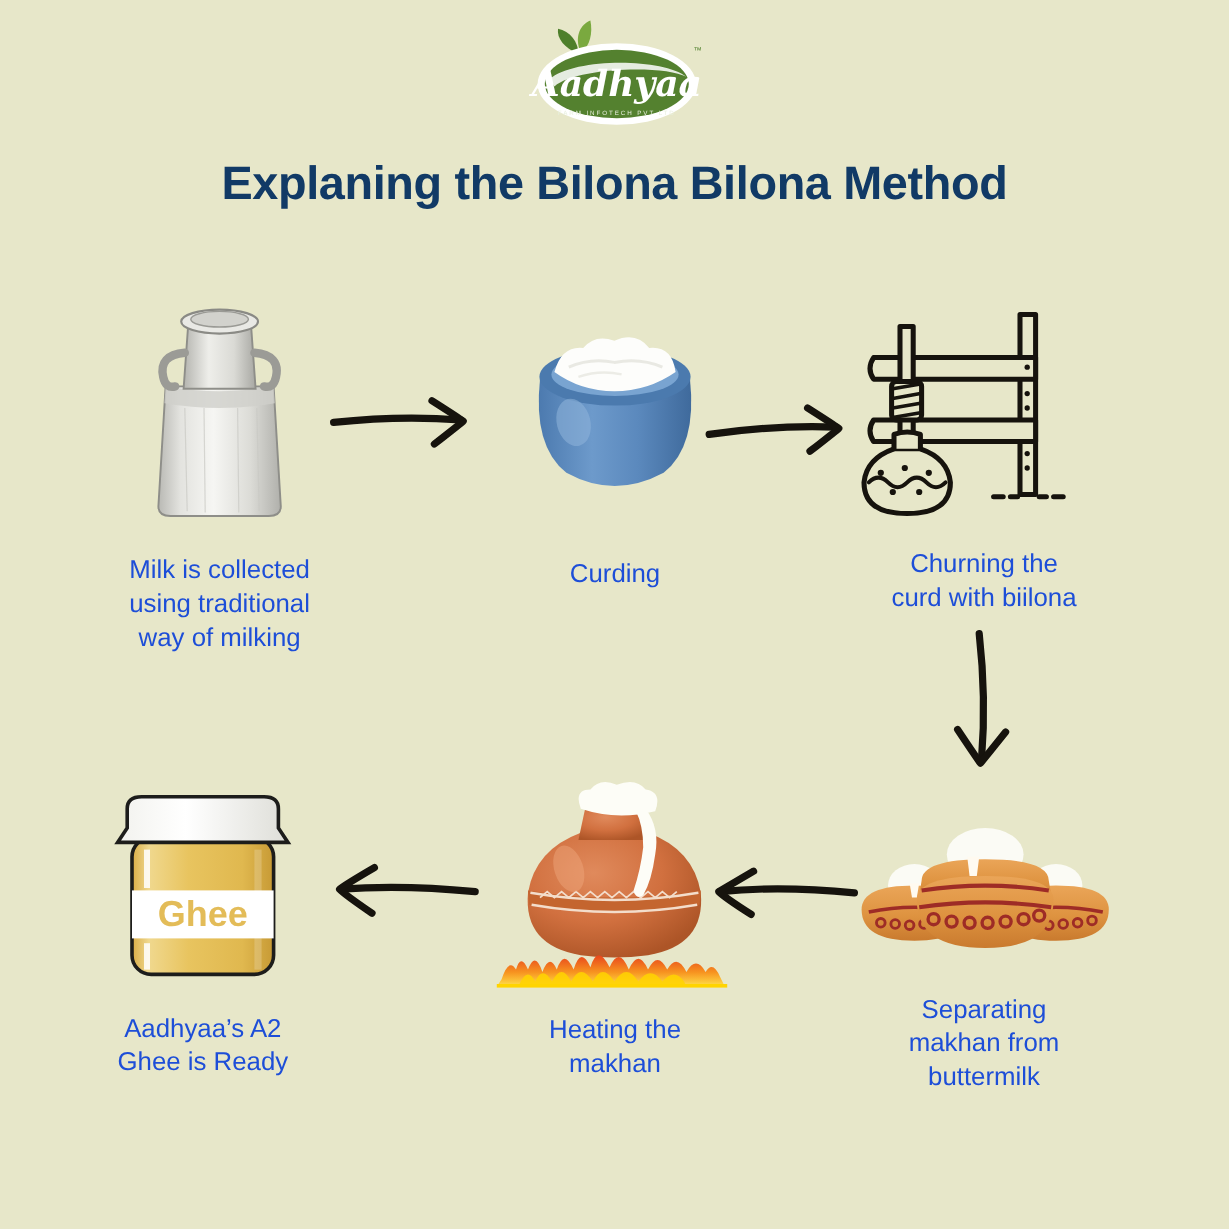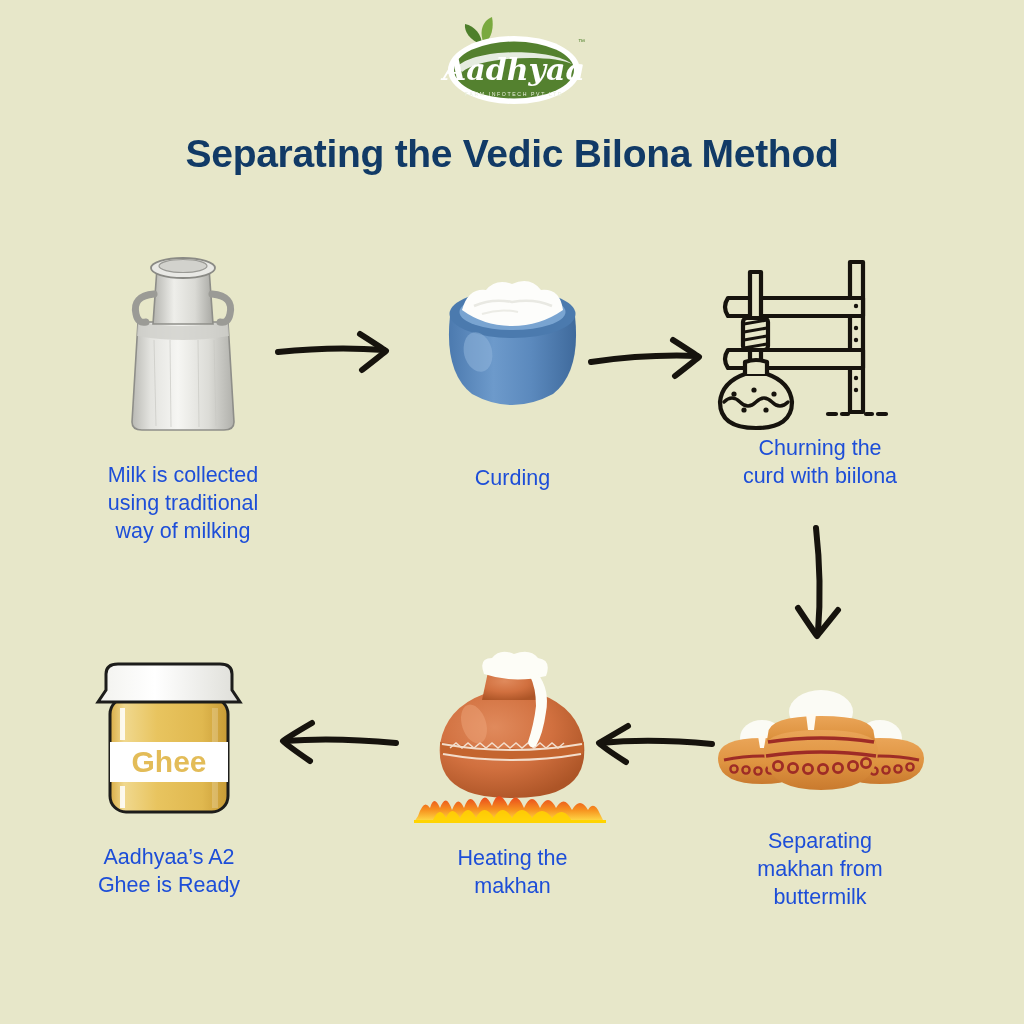--- a/index.html
+++ b/index.html
@@ -72,21 +72,21 @@
   #step-milk      { left: 58px;  top: 244px; width: 250px; }
   #step-curding   { left: 400px; top: 244px; width: 225px; }
   #step-churning  { left: 700px; top: 244px; width: 240px; }
 
   #step-separating{ left: 700px; top: 672px; width: 240px; }
   #step-heating   { left: 400px; top: 650px; width: 225px; }
   #step-ghee      { left: 44px;  top: 650px; width: 250px; }
 
   .cap-milk       { margin-top: 22px; }
   .cap-curding    { margin-top: 40px; }
-  .cap-churning   { }
+  .cap-churning   { margin-top: 22px; }
   .cap-separating { margin-top: 20px; }
   .cap-heating    { margin-top: 14px; }
   .cap-ghee       { margin-top: 18px; text-align: center; }
 
   
   .arrow {
     position: absolute;
   }
   #arrow-1 { left: 272px; top: 322px; }
   #arrow-2 { left: 585px; top: 330px; }
@@ -117,21 +117,21 @@
         <path d="M26 52 C46 34, 120 34, 140 50 C122 40, 48 42, 30 58 Z" fill="#ffffff" opacity="0.85"></path>
 
         <text x="82" y="66" text-anchor="middle" font-family="'DejaVu Serif', serif" font-size="30" font-style="italic" font-weight="bold" fill="#ffffff">Aadhyaa</text>
 
         <text x="82" y="82" text-anchor="middle" font-family="'Liberation Sans', sans-serif" font-size="5.2" letter-spacing="1.6" fill="#e8efdd">FARM INFOTECH PVT LTD</text>
         <text x="146" y="30" font-family="'Liberation Sans', sans-serif" font-size="7" fill="#4e7f2b">™</text>
       </svg>
     </div>
   </div>
 
-  <div class="title">Separating the Vedic Bilona Method</div>
+  <div class="title">Explaning the Bilona Bilona Method</div>
 
   <div class="step" id="step-milk">
     <div class="art">
       <svg class="milkcan" width="250" height="195" viewBox="0 0 250 195">
         <defs>
           <linearGradient id="canGrad" x1="0" y1="0" x2="1" y2="0">
             <stop offset="0%" stop-color="#b9b9b4"></stop>
             <stop offset="18%" stop-color="#e3e3df"></stop>
             <stop offset="45%" stop-color="#f6f6f3"></stop>
             <stop offset="75%" stop-color="#dcdcd7"></stop>

